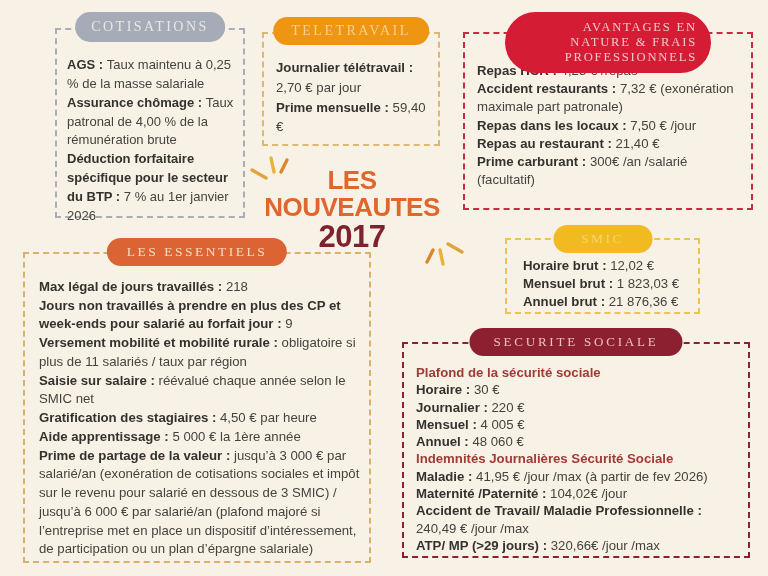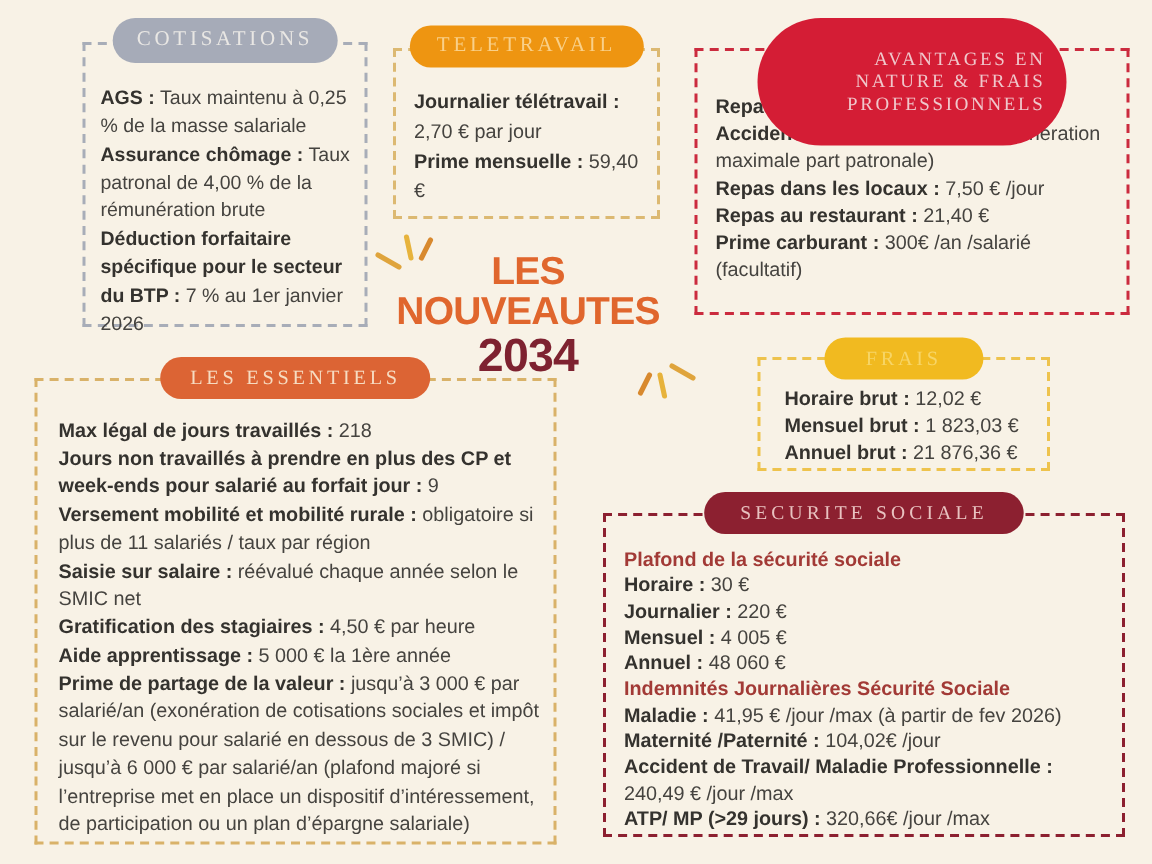--- a/index.html
+++ b/index.html
@@ -36,21 +36,21 @@
     font-size:14px;padding:7px 16px;}
   #box-cotisations .content{padding:26px 6px 6px 10px;font-size:13px;line-height:1.45;}
   
   #box-teletravail{left:262px;top:32px;width:178px;height:114px;border-color:#dcb972;}
   #box-teletravail .pill{top:-17px;background:var(--teletravail-pill);color:var(--teletravail-pill-text);
     font-size:14px;padding:6px 18px;}
   #box-teletravail .content{padding:24px 6px 6px 12px;font-size:13.2px;line-height:1.5;}
   
   #box-avantages{left:463px;top:32px;width:290px;height:178px;border-color:#cb2b3e;}
   #box-avantages .pill{top:-22px;background:var(--avantages-pill);color:var(--avantages-pill-text);
-    font-size:12.6px;line-height:1.2;padding:20px 14px;width:206px;white-space:normal;letter-spacing:1.8px;}
+    font-size:12.6px;line-height:1.2;padding:8px 14px;width:206px;white-space:normal;letter-spacing:1.8px;}
   #box-avantages .content{padding:28px 4px 6px 12px;font-size:13.2px;line-height:1.38;}
   
   #box-essentiels{left:23px;top:252px;width:348px;height:311px;border-color:#d9b269;}
   #box-essentiels .pill{top:-16px;background:var(--essentiels-pill);color:var(--essentiels-pill-text);
     font-size:13.5px;padding:6px 20px;}
   #box-essentiels .content{padding:24px 6px 6px 14px;font-size:13.2px;line-height:1.42;}
   
   #box-smic{left:505px;top:238px;width:195px;height:76px;border-color:#eec34d;}
   #box-smic .pill{top:-15px;background:var(--smic-pill);color:var(--smic-pill-text);
     font-size:13.5px;padding:6px 28px;}
@@ -102,21 +102,21 @@
         <p class="line"><b>Accident restaurants : </b>7,32 € (exonération maximale part patronale)</p>
         <p class="line"><b>Repas dans les locaux : </b>7,50 € /jour</p>
         <p class="line"><b>Repas au restaurant : </b>21,40 €</p>
         <p class="line"><b>Prime carburant : </b>300€ /an /salarié (facultatif)</p>
       </div>
   </div>
 
   <div id="main-title">
     <div class="t1">LES</div>
     <div class="t2">NOUVEAUTES</div>
-    <div class="t3">2034</div>
+    <div class="t3">2017</div>
   </div>
 
   <svg class="sparkle" id="sparkle-left" width="44" height="44" viewBox="0 0 44 44">
     <line x1="6" y1="16" x2="20" y2="24" stroke="#dfa43c" stroke-width="3.4" stroke-linecap="round"></line>
     <line x1="25" y1="4" x2="28" y2="18" stroke="#e7b33c" stroke-width="3.4" stroke-linecap="round"></line>
     <line x1="41" y1="6" x2="35" y2="18" stroke="#d8892e" stroke-width="3.4" stroke-linecap="round"></line>
   </svg>
   <svg class="sparkle" id="sparkle-right" width="44" height="44" viewBox="0 0 44 44">
     <line x1="6" y1="16" x2="20" y2="24" stroke="#dfa43c" stroke-width="3.4" stroke-linecap="round"></line>
     <line x1="25" y1="4" x2="28" y2="18" stroke="#e7b33c" stroke-width="3.4" stroke-linecap="round"></line>
@@ -130,21 +130,21 @@
         <p class="line"><b>Jours non travaillés à prendre en plus des CP et week-ends pour salarié au forfait jour : </b>9</p>
         <p class="line"><b>Versement mobilité et mobilité rurale : </b>obligatoire si plus de 11 salariés / taux par région</p>
         <p class="line"><b>Saisie sur salaire : </b>réévalué chaque année selon le SMIC net</p>
         <p class="line"><b>Gratification des stagiaires : </b>4,50 € par heure</p>
         <p class="line"><b>Aide apprentissage : </b>5 000 € la 1ère année</p>
         <p class="line"><b>Prime de partage de la valeur : </b>jusqu’à 3 000 € par salarié/an (exonération de cotisations sociales et impôt sur le revenu pour salarié en dessous de 3 SMIC) / jusqu’à 6 000 € par salarié/an (plafond majoré si l’entreprise met en place un dispositif d’intéressement, de participation ou un plan d’épargne salariale)</p>
       </div>
   </div>
 
   <div class="box" id="box-smic">
-    <div class="pill">FRAIS</div>
+    <div class="pill">SMIC</div>
     <div class="content">
         <p class="line"><b>Horaire brut : </b>12,02 €</p>
         <p class="line"><b>Mensuel brut : </b>1 823,03 €</p>
         <p class="line"><b>Annuel brut : </b>21 876,36 €</p>
       </div>
   </div>
 
   <div class="box" id="box-securite">
     <div class="pill">SECURITE SOCIALE</div>
     <div class="content">

